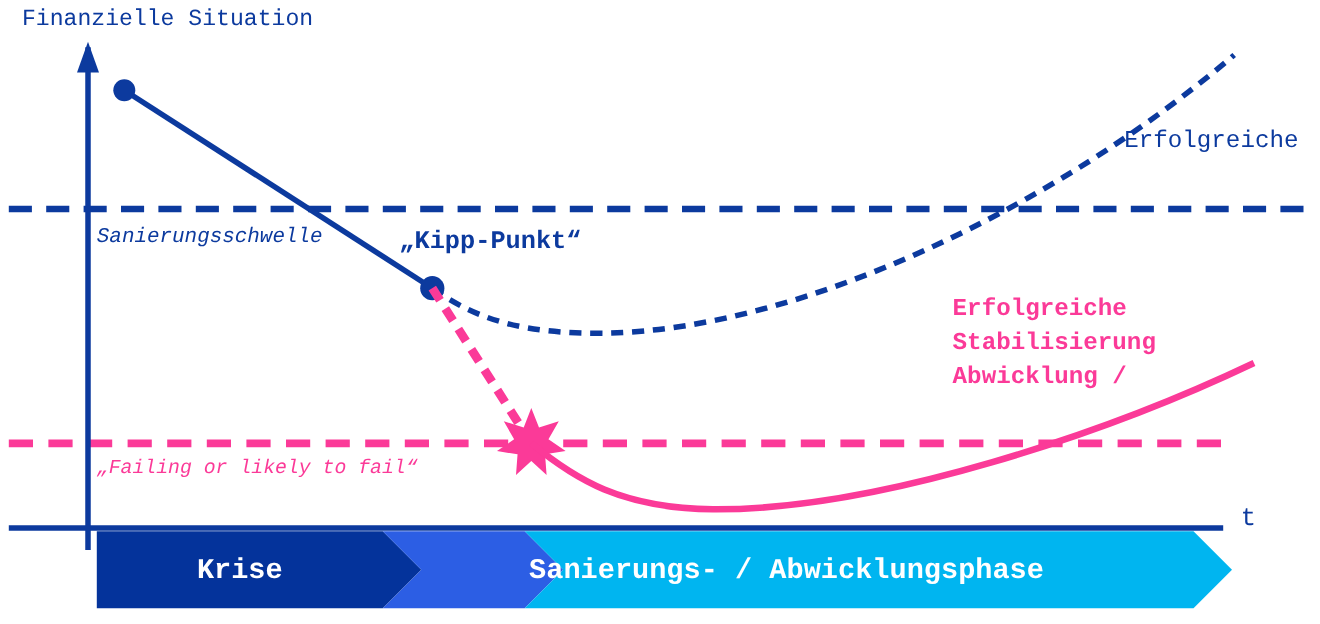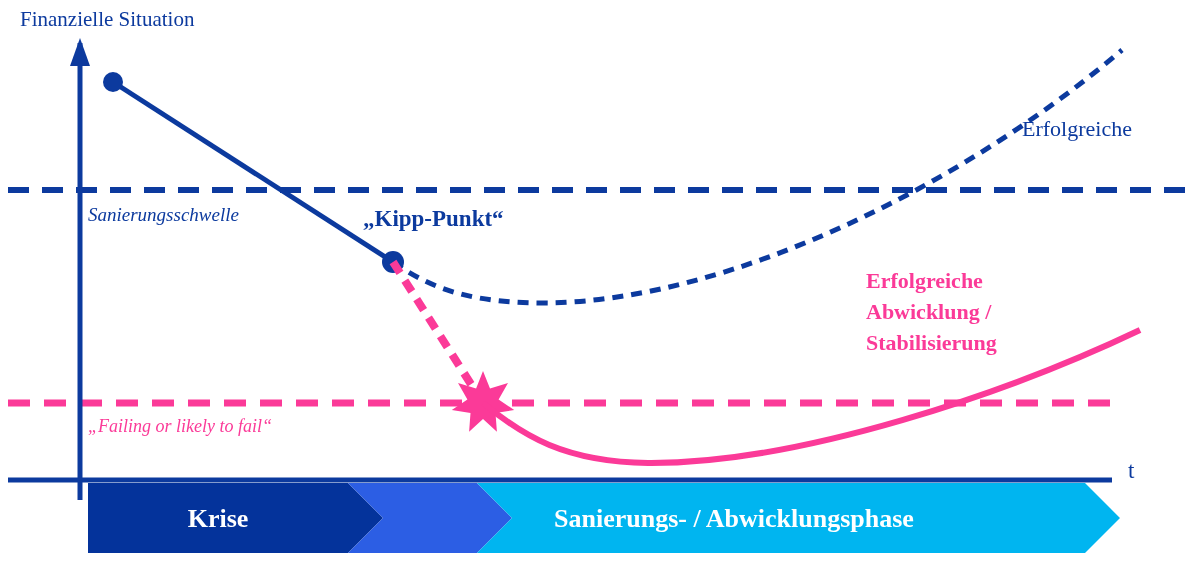--- a/index.html
+++ b/index.html
@@ -1,21 +1,21 @@
 <!DOCTYPE html>
 <html><head>
 <meta charset="utf-8">
 <style>
   html, body { margin: 0; padding: 0; background: #ffffff; }
   .stage {
     position: relative;
     width: 1200px;
     height: 556px;
     background: #ffffff;
-    font-family: Liberation Serif, serif;
+    font-family: Liberation Mono, monospace;
     overflow: hidden;
   }
   svg.layer { position: absolute; left: 0; top: 0; }
   .lbl { position: absolute; white-space: nowrap; }
   .blue  { color: #0C3A9E; }
   .pink  { color: #FB3A98; }
   .lbl-title   { left: 20px;  top: 7px;   font-size: 21px; }
   .lbl-schwelle{ left: 88px;  top: 204px; font-size: 19px; font-style: italic; }
   .lbl-kipp    { left: 363px; top: 206px; font-size: 23px; font-weight: bold; }
   .lbl-sanier  { left: 1022px; top: 115px; font-size: 22px; line-height: 28px; }
@@ -31,21 +31,21 @@
     align-items: center;
     justify-content: center;
     color: #ffffff;
     font-weight: bold;
     font-size: 26px;
     line-height: 29px;
     white-space: nowrap;
   }
   .band-label-krise  { left: 88px;  width: 260px; }
   .band-label-aus    { left: 348px; width: 164px; }
-  .band-label-phase3 { left: 539px; width: 390px; }
+  .band-label-phase3 { left: 520px; width: 390px; }
 </style>
 </head>
 <body>
 
 <div class="stage">
 
   <svg class="layer" width="1200" height="567" viewBox="0 0 1200 567">
 
     <polygon points="88,483 348,483 383,518 348,553 88,553" fill="#04339B"></polygon>
     <polygon points="348,483 477,483 512,518 477,553 348,553 383,518" fill="#2C5EE4"></polygon>
@@ -76,22 +76,22 @@
   <div class="lbl lbl-kipp blue">„Kipp-Punkt“</div>
 
   <div class="lbl lbl-schwelle blue">Sanierungsschwelle</div>
 
   <div class="lbl lbl-sanier blue">
     <div>Erfolgreiche</div>
   </div>
 
   <div class="lbl lbl-abwick pink">
     <div>Erfolgreiche</div>
+    <div>Stabilisierung</div>
     <div>Abwicklung /</div>
-    <div>Stabilisierung</div>
   </div>
 
   <div class="lbl lbl-failing pink">„Failing or likely to fail“</div>
 
   <div class="lbl lbl-t blue">t</div>
 
   <div class="band-label band-label-krise">
     <span>Krise</span>
   </div>
   <div class="band-label band-label-phase3">

